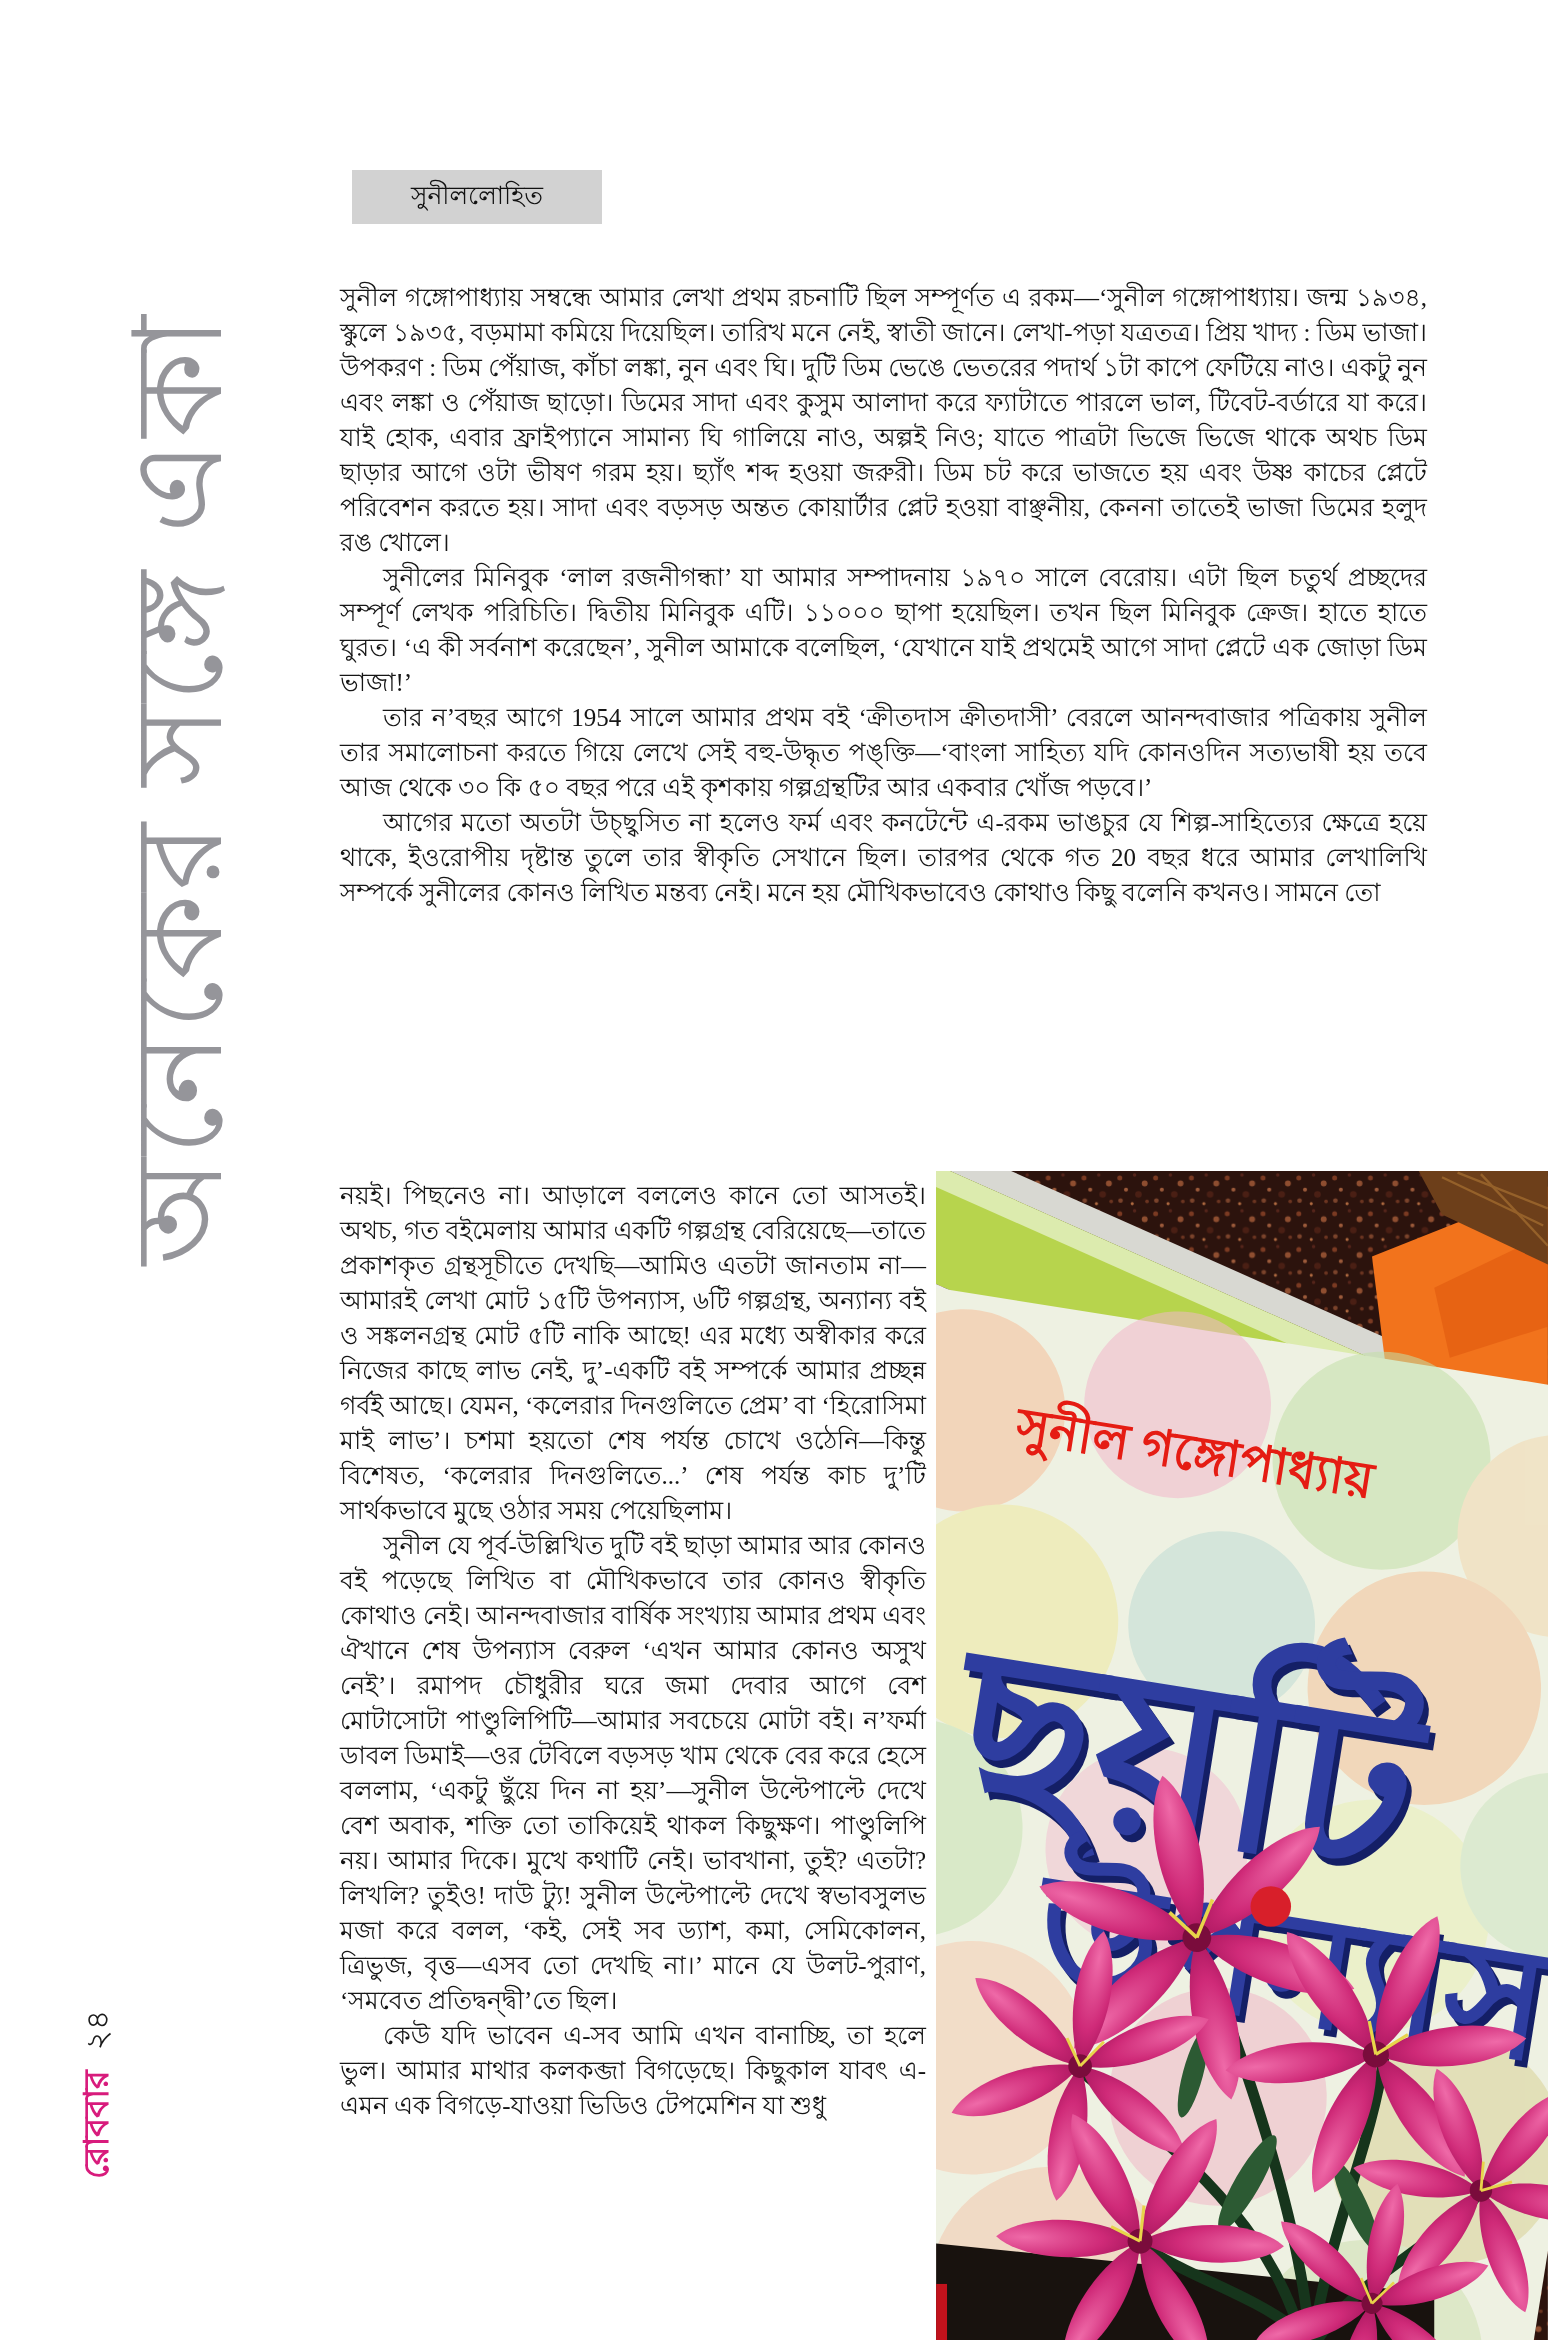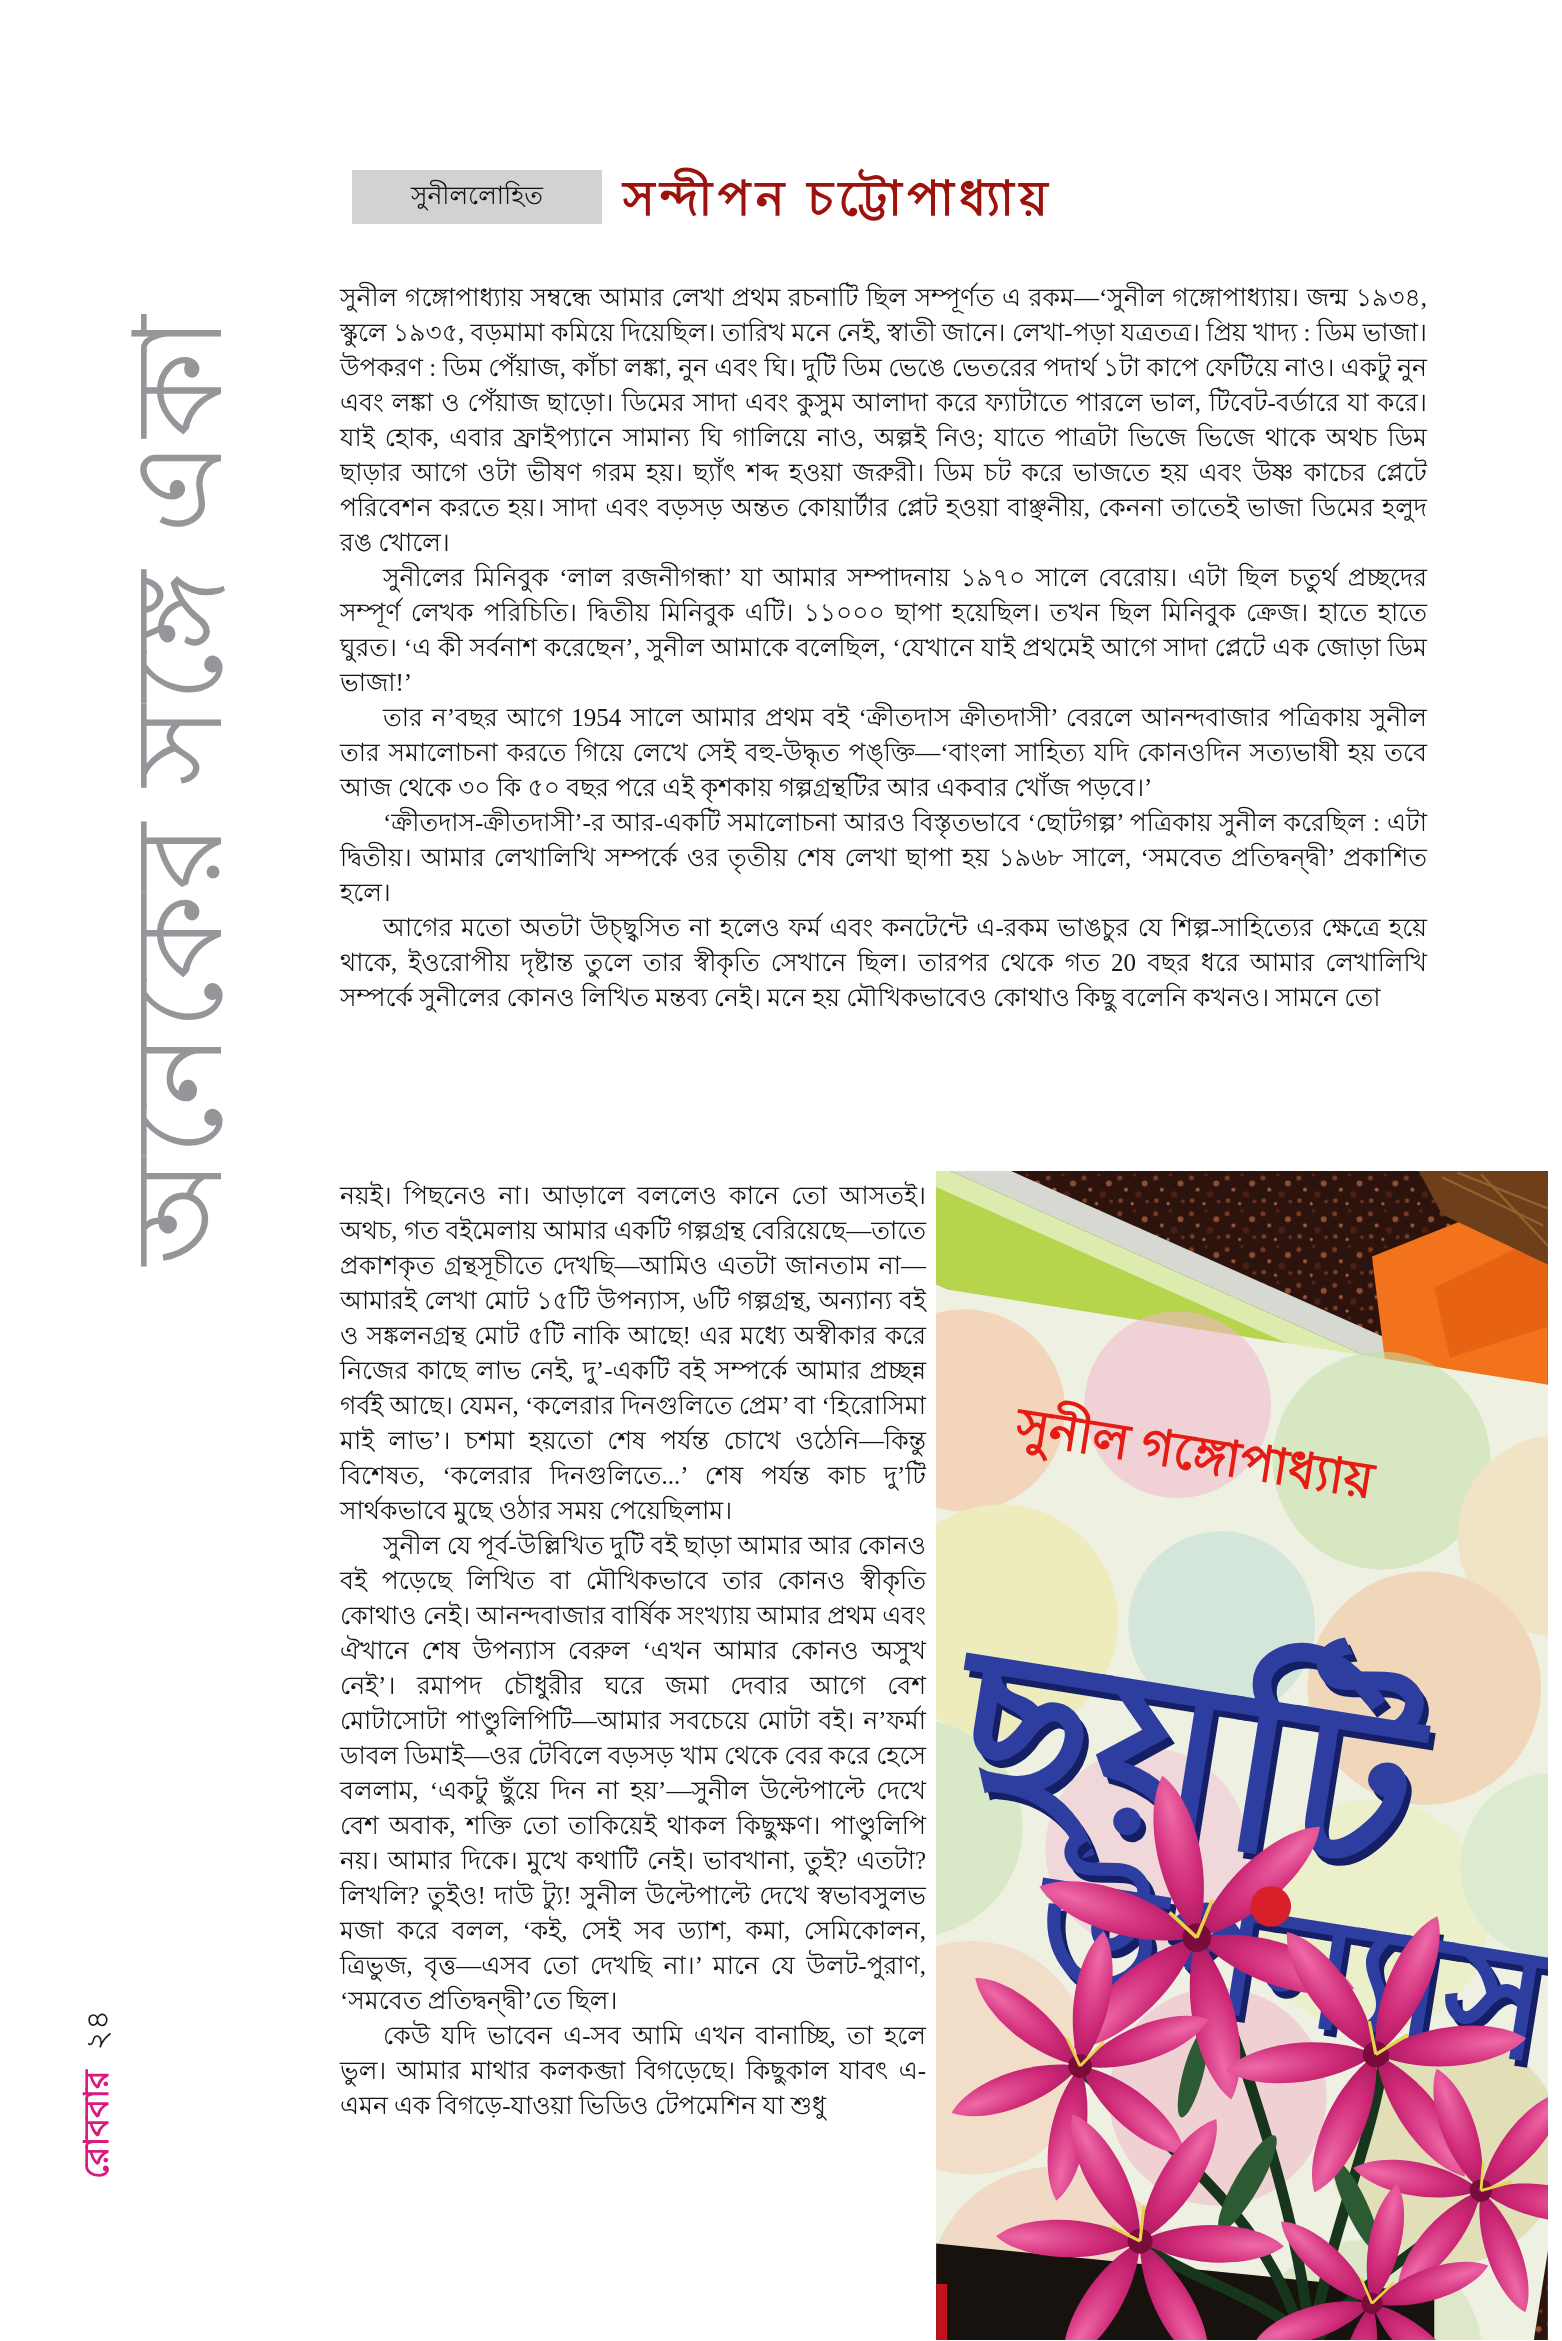--- a/index.html
+++ b/index.html
@@ -67,27 +67,25 @@
 
 <div class="page">
 
   <div class="side-caption">
     <span>অনেকের সঙ্গে একা</span>
   </div>
 
   <div class="kicker-box">
     <span>সুনীললোহিত</span>
   </div>
-  <h1 class="article-title">সন্দীপন চট্টোপাধ্যায়</h1>
 
   <div class="body-a">
       <p class="para">সুনীল গঙ্গোপাধ্যায় সম্বন্ধে আমার লেখা প্রথম রচনাটি ছিল সম্পূর্ণত এ রকম—‘সুনীল গঙ্গোপাধ্যায়। জন্ম ১৯৩৪, স্কুলে ১৯৩৫, বড়মামা কমিয়ে দিয়েছিল। তারিখ মনে নেই, স্বাতী জানে। লেখা-পড়া যত্রতত্র। প্রিয় খাদ্য : ডিম ভাজা। উপকরণ : ডিম পেঁয়াজ, কাঁচা লঙ্কা, নুন এবং ঘি। দুটি ডিম ভেঙে ভেতরের পদার্থ ১টা কাপে ফেটিয়ে নাও। একটু নুন এবং লঙ্কা ও পেঁয়াজ ছাড়ো। ডিমের সাদা এবং কুসুম আলাদা করে ফ্যাটাতে পারলে ভাল, টিবেট-বর্ডারে যা করে। যাই হোক, এবার ফ্রাইপ্যানে সামান্য ঘি গালিয়ে নাও, অল্পই নিও; যাতে পাত্রটা ভিজে ভিজে থাকে অথচ ডিম ছাড়ার আগে ওটা ভীষণ গরম হয়। ছ্যাঁৎ শব্দ হওয়া জরুরী। ডিম চট করে ভাজতে হয় এবং উষ্ণ কাচের প্লেটে পরিবেশন করতে হয়। সাদা এবং বড়সড় অন্তত কোয়ার্টার প্লেট হওয়া বাঞ্ছনীয়, কেননা তাতেই ভাজা ডিমের হলুদ রঙ খোলে।</p>
       <p class="para indent">সুনীলের মিনিবুক ‘লাল রজনীগন্ধা’ যা আমার সম্পাদনায় ১৯৭০ সালে বেরোয়। এটা ছিল চতুর্থ প্রচ্ছদের সম্পূর্ণ লেখক পরিচিতি। দ্বিতীয় মিনিবুক এটি। ১১০০০ ছাপা হয়েছিল। তখন ছিল মিনিবুক ক্রেজ। হাতে হাতে ঘুরত। ‘এ কী সর্বনাশ করেছেন’, সুনীল আমাকে বলেছিল, ‘যেখানে যাই প্রথমেই আগে সাদা প্লেটে এক জোড়া ডিম ভাজা!’</p>
       <p class="para indent">তার ন’বছর আগে 1954 সালে আমার প্রথম বই ‘ক্রীতদাস ক্রীতদাসী’ বেরলে আনন্দবাজার পত্রিকায় সুনীল তার সমালোচনা করতে গিয়ে লেখে সেই বহু-উদ্ধৃত পঙ্‌ক্তি—‘বাংলা সাহিত্য যদি কোনওদিন সত্যভাষী হয় তবে আজ থেকে ৩০ কি ৫০ বছর পরে এই কৃশকায় গল্পগ্রন্থটির আর একবার খোঁজ পড়বে।’</p>
-      <p class="para indent">‘ক্রীতদাস-ক্রীতদাসী’-র আর-একটি সমালোচনা আরও বিস্তৃতভাবে ‘ছোটগল্প’ পত্রিকায় সুনীল করেছিল : এটা দ্বিতীয়। আমার লেখালিখি সম্পর্কে ওর তৃতীয় শেষ লেখা ছাপা হয় ১৯৬৮ সালে, ‘সমবেত প্রতিদ্বন্দ্বী’ প্রকাশিত হলে।</p>
       <p class="para indent">আগের মতো অতটা উচ্ছ্বসিত না হলেও ফর্ম এবং কনটেন্টে এ-রকম ভাঙচুর যে শিল্প-সাহিত্যের ক্ষেত্রে হয়ে থাকে, ইওরোপীয় দৃষ্টান্ত তুলে তার স্বীকৃতি সেখানে ছিল। তারপর থেকে গত 20 বছর ধরে আমার লেখালিখি সম্পর্কে সুনীলের কোনও লিখিত মন্তব্য নেই। মনে হয় মৌখিকভাবেও কোথাও কিছু বলেনি কখনও। সামনে তো</p>
     </div>
 
   <div class="body-b">
       <p class="para">নয়ই। পিছনেও না। আড়ালে বললেও কানে তো আসতই। অথচ, গত বইমেলায় আমার একটি গল্পগ্রন্থ বেরিয়েছে—তাতে প্রকাশকৃত গ্রন্থসূচীতে দেখছি—আমিও এতটা জানতাম না—আমারই লেখা মোট ১৫টি উপন্যাস, ৬টি গল্পগ্রন্থ, অন্যান্য বই ও সঙ্কলনগ্রন্থ মোট ৫টি নাকি আছে! এর মধ্যে অস্বীকার করে নিজের কাছে লাভ নেই, দু’-একটি বই সম্পর্কে আমার প্রচ্ছন্ন গর্বই আছে। যেমন, ‘কলেরার দিনগুলিতে প্রেম’ বা ‘হিরোসিমা মাই লাভ’। চশমা হয়তো শেষ পর্যন্ত চোখে ওঠেনি—কিন্তু বিশেষত, ‘কলেরার দিনগুলিতে...’ শেষ পর্যন্ত কাচ দু’টি সার্থকভাবে মুছে ওঠার সময় পেয়েছিলাম।</p>
       <p class="para indent">সুনীল যে পূর্ব-উল্লিখিত দুটি বই ছাড়া আমার আর কোনও বই পড়েছে লিখিত বা মৌখিকভাবে তার কোনও স্বীকৃতি কোথাও নেই। আনন্দবাজার বার্ষিক সংখ্যায় আমার প্রথম এবং ঐখানে শেষ উপন্যাস বেরুল ‘এখন আমার কোনও অসুখ নেই’। রমাপদ চৌধুরীর ঘরে জমা দেবার আগে বেশ মোটাসোটা পাণ্ডুলিপিটি—আমার সবচেয়ে মোটা বই। ন’ফর্মা ডাবল ডিমাই—ওর টেবিলে বড়সড় খাম থেকে বের করে হেসে বললাম, ‘একটু ছুঁয়ে দিন না হয়’—সুনীল উল্টেপাল্টে দেখে বেশ অবাক, শক্তি তো তাকিয়েই থাকল কিছুক্ষণ। পাণ্ডুলিপি নয়। আমার দিকে। মুখে কথাটি নেই। ভাবখানা, তুই? এতটা? লিখলি? তুইও! দাউ ট্যু! সুনীল উল্টেপাল্টে দেখে স্বভাবসুলভ মজা করে বলল, ‘কই, সেই সব ড্যাশ, কমা, সেমিকোলন, ত্রিভুজ, বৃত্ত—এসব তো দেখছি না।’ মানে যে উলট-পুরাণ, ‘সমবেত প্রতিদ্বন্দ্বী’তে ছিল।</p>
       <p class="para indent">কেউ যদি ভাবেন এ-সব আমি এখন বানাচ্ছি, তা হলে ভুল। আমার মাথার কলকব্জা বিগড়েছে। কিছুকাল যাবৎ এ-এমন এক বিগড়ে-যাওয়া ভিডিও টেপমেশিন যা শুধু</p>
     </div>
 
   <figure class="photo">

